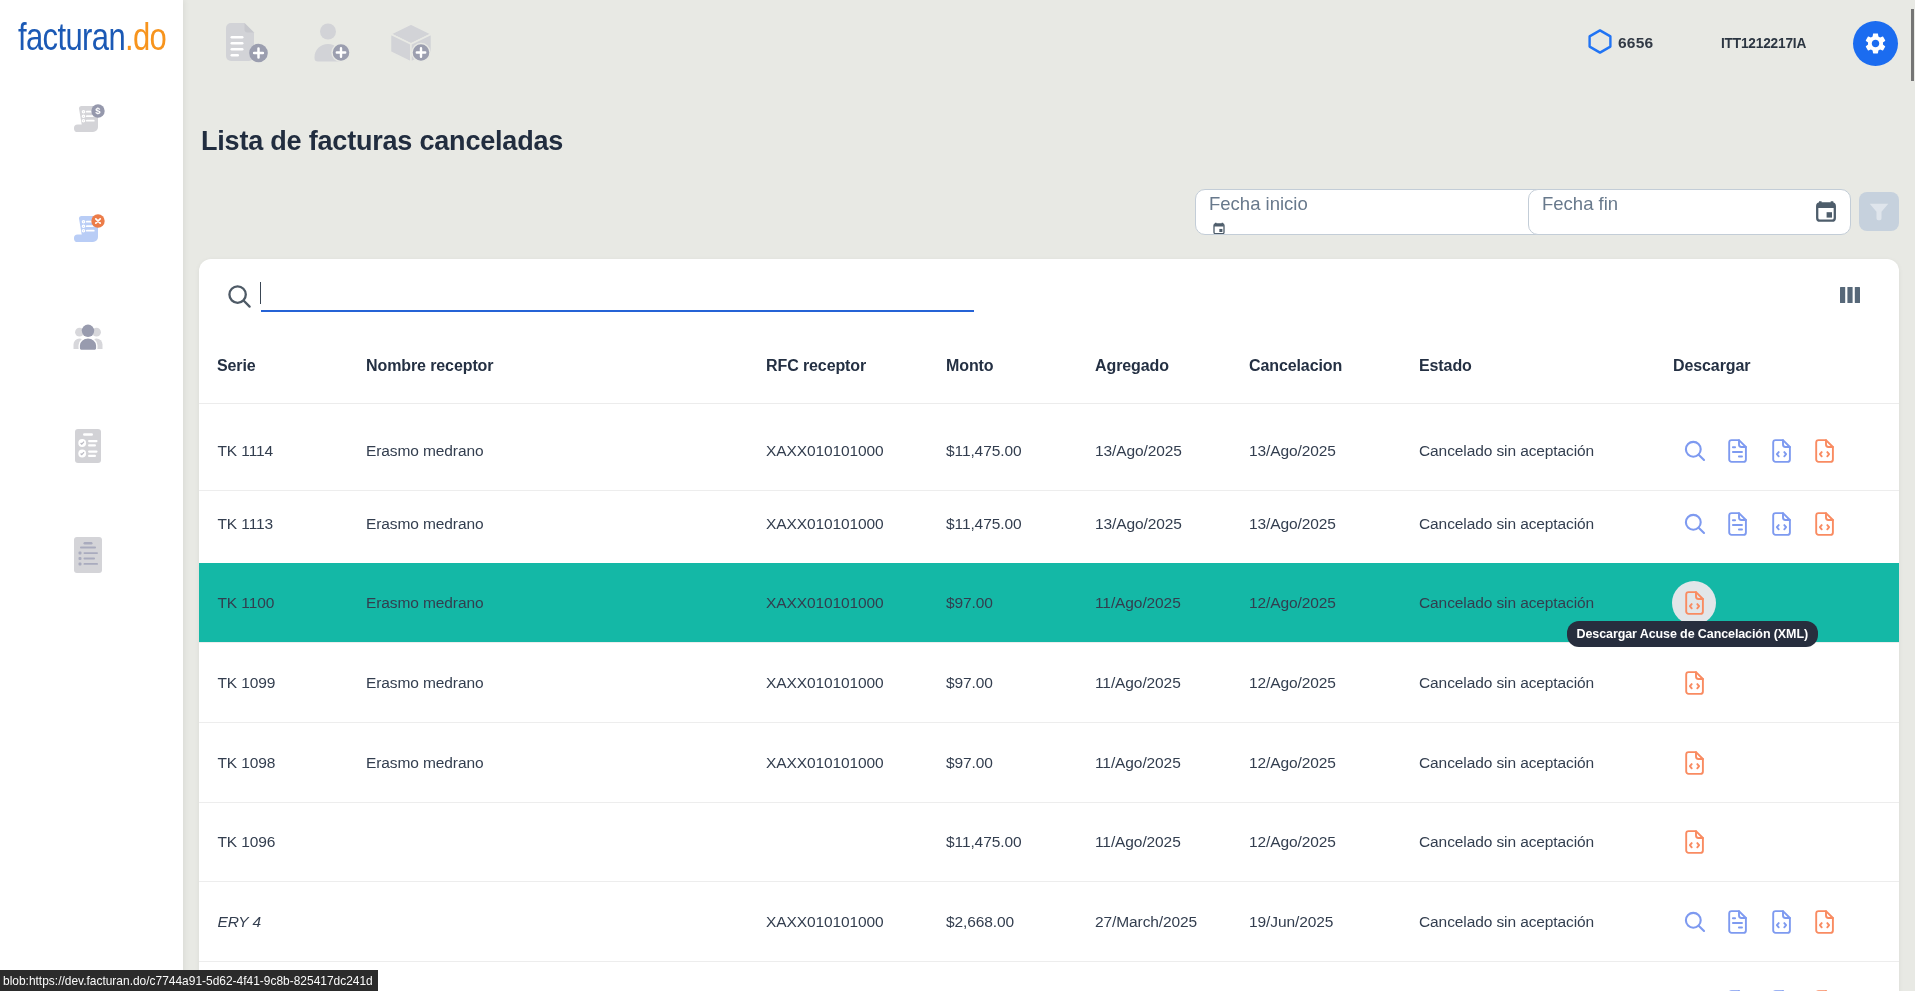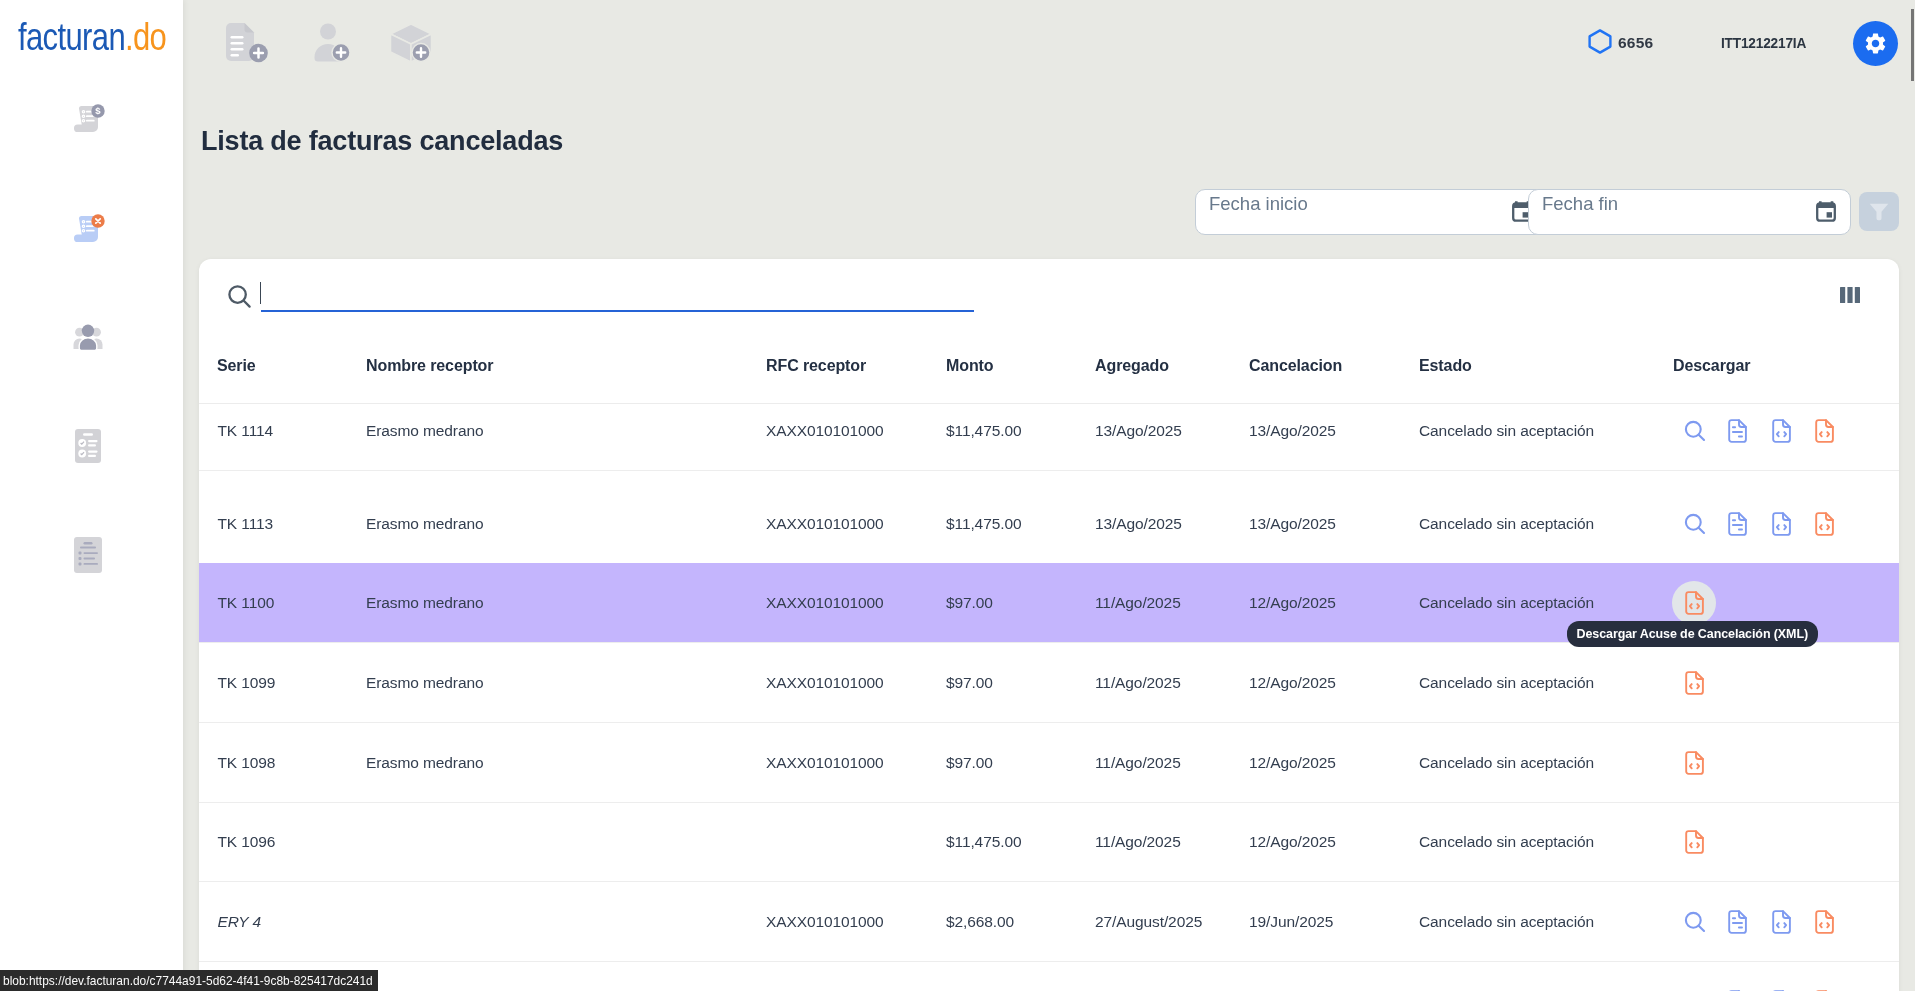--- a/index.html
+++ b/index.html
@@ -19,21 +19,21 @@
           background:#fff; border-radius:12px; box-shadow:0 1px 5px rgba(0,0,0,0.06); }
 
   .hdrline { position:absolute; left:0; right:0; top:144px; height:1px; background:#ececec; }
 
   .th { position:absolute; top:92px; height:30px; line-height:30px; font-weight:bold;
         font-size:16px; color:#243043; letter-spacing:-0.1px; }
   .row { position:absolute; left:0; width:1700px; height:80px; }
   .cell { position:absolute; top:0; height:100%; display:flex; align-items:center;
           font-size:15.5px; color:#333e4f; letter-spacing:-0.1px; white-space:nowrap; }
   .sep { position:absolute; left:0; right:0; bottom:0; height:1px; background:#ededed; }
-  .hl { background:#c4b5fd; }
+  .hl { background:#14b8a6; }
 
   .icons { position:absolute; top:0; height:100%; display:flex; align-items:center; }
   .icons svg { display:block; }
   .ib { width:24px; display:flex; justify-content:center; margin-right:19.3px; }
 
   
   .dinput { position:absolute; top:189px; height:46px; background:#fff; border:1px solid #c3cdd7;
             border-radius:10px; display:flex; align-items:flex-start; padding:2.5px 14px 0 13px;
             color:#68798c; font-size:18.5px; }
   .dinput .lbl { flex:1; }
@@ -170,21 +170,21 @@
 <div class="abs" style="left:1618px;top:33.5px;font-size:15.5px;font-weight:bold;color:#323a45;letter-spacing:0.2px;">6656</div>
 <div class="abs" style="left:1721px;top:34px;font-size:15px;font-weight:bold;color:#2c3642;letter-spacing:-0.2px;transform:scaleX(0.91);transform-origin:left center;">ITT1212217IA</div>
 <div class="abs" style="left:1853px;top:20.5px;width:45px;height:45px;border-radius:50%;background:#1b6cf0;display:flex;align-items:center;justify-content:center;">
   <svg width="25" height="25" viewBox="0 0 24 24" fill="#fff">
       <path d="M19.14 12.94c.04-.3.06-.61.06-.94 0-.32-.02-.64-.07-.94l2.03-1.58c.18-.14.23-.41.12-.61l-1.92-3.32c-.12-.22-.37-.29-.59-.22l-2.39.96c-.5-.38-1.03-.7-1.62-.94l-.36-2.54c-.04-.24-.24-.41-.48-.41h-3.84c-.24 0-.43.17-.47.41l-.36 2.54c-.59.24-1.13.57-1.62.94l-2.39-.96c-.22-.08-.47 0-.59.22L2.74 8.87c-.12.21-.08.47.12.61l2.03 1.58c-.05.3-.09.63-.09.94s.02.64.07.94l-2.03 1.58c-.18.14-.23.41-.12.61l1.92 3.32c.12.22.37.29.59.22l2.39-.96c.5.38 1.03.7 1.62.94l.36 2.54c.05.24.24.41.48.41h3.84c.24 0 .44-.17.47-.41l.36-2.54c.59-.24 1.13-.56 1.62-.94l2.39.96c.22.08.47 0 .59-.22l1.92-3.32c.12-.22.07-.47-.12-.61l-2.01-1.58zM12 15.6c-1.98 0-3.6-1.62-3.6-3.6s1.62-3.6 3.6-3.6 3.6 1.62 3.6 3.6-1.62 3.6-3.6 3.6z"></path>
     </svg>
 </div>
 
 <div id="heading">Lista de facturas canceladas</div>
 
-<div class="dinput" style="left:1195px; width:352px;">
+<div class="dinput" style="left:1195px; width:352px;flex-direction:column;">
     <span class="lbl">Fecha inicio</span>
   <svg width="20" height="22" viewBox="0 0 20 22" fill="none">
     <path d="M4.3 1.2 V4 M16 1.2 V4" stroke="#4e5d6b" stroke-width="2.6"></path>
     <rect x="1.2" y="3.3" width="17.6" height="17.4" rx="2.8" stroke="#4e5d6b" stroke-width="2.3"></rect>
     <path d="M1.2 6.1 a2.8 2.8 0 0 1 2.8-2.8 h11.6 a2.8 2.8 0 0 1 2.8 2.8 v1.8 h-17.2 z" fill="#4e5d6b"></path>
     <rect x="10.6" y="12.2" width="5.4" height="5.4" fill="#4e5d6b"></rect>
   </svg>
 </div>
 <div class="dinput" style="left:1528px; width:323px;">
     <span class="lbl">Fecha fin</span>
@@ -219,21 +219,21 @@
 
   <div class="th" style="left:18px;">Serie</div>
   <div class="th" style="left:167px;">Nombre receptor</div>
   <div class="th" style="left:567px;">RFC receptor</div>
   <div class="th" style="left:747px;">Monto</div>
   <div class="th" style="left:896px;">Agregado</div>
   <div class="th" style="left:1050px;">Cancelacion</div>
   <div class="th" style="left:1220px;">Estado</div>
   <div class="th" style="left:1474px;">Descargar</div>
   <div class="hdrline"></div>
-  <div class="row" style="top:132px;">
+  <div class="row" style="top:152px;">
       <div class="cell" style="left:18.5px;">TK 1114</div>
       <div class="cell" style="left:167px;">Erasmo medrano</div>
       <div class="cell" style="left:567px;">XAXX010101000</div>
       <div class="cell" style="left:747px;">$11,475.00</div>
       <div class="cell" style="left:896px;">13/Ago/2025</div>
       <div class="cell" style="left:1050px;">13/Ago/2025</div>
       <div class="cell" style="left:1220px;">Cancelado sin aceptación</div>
       <div class="icons" style="left:1483.5px;">
         <span class="ib">
           <svg width="24" height="24" viewBox="0 0 24 24" fill="none" stroke="#7e9af0" stroke-width="2.1" stroke-linecap="round">
@@ -387,21 +387,21 @@
             <path d="M12.3 13.1 L14.1 15.2 L12.3 17.3"></path>
           </svg>
         </span>
       </div>
       <div class="sep"></div>
     </div>
   <div class="row" style="top:623px;">
       <div class="cell" style="left:18.5px;font-style:italic;">ERY 4</div>
       <div class="cell" style="left:567px;">XAXX010101000</div>
       <div class="cell" style="left:747px;">$2,668.00</div>
-      <div class="cell" style="left:896px;">27/August/2025</div>
+      <div class="cell" style="left:896px;">27/March/2025</div>
       <div class="cell" style="left:1050px;">19/Jun/2025</div>
       <div class="cell" style="left:1220px;">Cancelado sin aceptación</div>
       <div class="icons" style="left:1483.5px;">
         <span class="ib">
           <svg width="24" height="24" viewBox="0 0 24 24" fill="none" stroke="#7e9af0" stroke-width="2.1" stroke-linecap="round">
             <circle cx="10.3" cy="10.3" r="7.4"></circle>
             <line x1="15.9" y1="15.9" x2="21" y2="21"></line>
           </svg>
         </span>
         <span class="ib">

